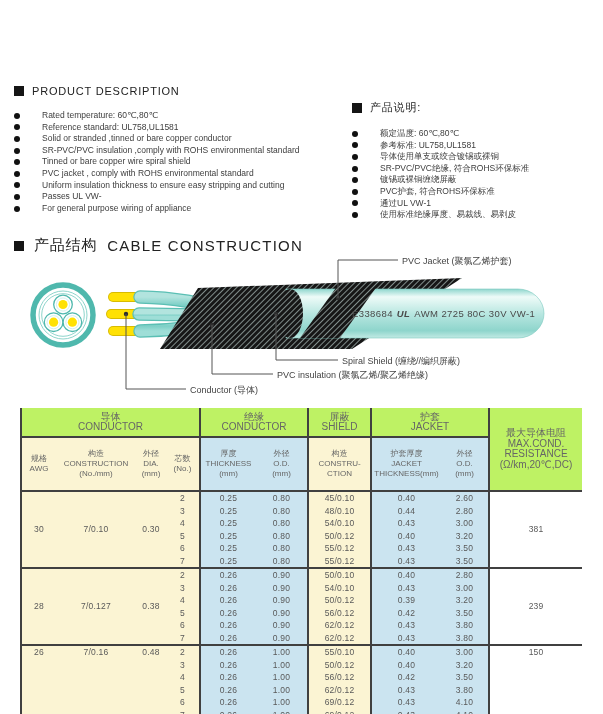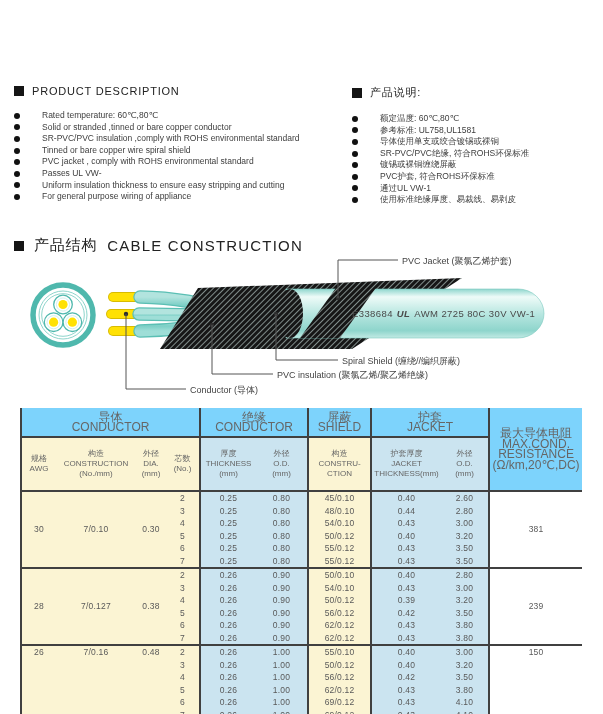--- a/index.html
+++ b/index.html
@@ -5,21 +5,21 @@
   html,body{margin:0;padding:0;}
   body{
     width:603px;height:714px;overflow:hidden;background:#ffffff;position:relative;
     font-family:"Liberation Sans","DejaVu Sans",sans-serif;
     -webkit-font-smoothing:antialiased;
   }
   .sheet{position:absolute;inset:0;padding-left:26px;}
 
   
   .desc-en{position:absolute;left:14px;top:85px;width:336px;}
-  .desc-cn{position:absolute;left:352px;top:85px;width:248px;}
+  .desc-cn{position:absolute;left:352px;top:100px;width:248px;}
   .sec-title{display:flex;align-items:center;gap:8px;font-size:11px;color:#222;letter-spacing:0.8px;white-space:nowrap;}
   .sq{width:10px;height:10px;background:#151515;flex:0 0 10px;}
   ul.bullets{list-style:none;margin:13px 0 0 0;padding:0;}
   ul.bullets li{display:flex;align-items:center;gap:22px;font-size:8.5px;color:#3d3d3d;line-height:11.6px;white-space:nowrap;}
   ul.bullets .dot{width:6px;height:6px;border-radius:50%;background:#111;flex:0 0 6px;}
 
   
   .cons-title{position:absolute;left:14px;top:236px;display:flex;align-items:center;gap:10px;font-size:15px;color:#222;letter-spacing:0.8px;}
   .cons-title .en{letter-spacing:1.2px;}
   .diagram{position:absolute;left:0;top:252px;width:603px;height:158px;}
@@ -28,21 +28,21 @@
   .lead-dot{fill:#2e2e2e;}
   .lbl{font-size:9px;fill:#444;}
 
   
   table.spec{
     position:absolute;left:20px;top:408px;width:561px;
     border-collapse:collapse;table-layout:fixed;
     font-size:8.5px;color:var(--text_gray,#595959);
   }
   table.spec th,table.spec td{padding:0;margin:0;font-weight:normal;text-align:center;}
-  tr.gh th{height:28px;vertical-align:middle;font-size:12px;line-height:10.5px;color:#666;background:#7dd3fc;}
+  tr.gh th{height:28px;vertical-align:middle;font-size:10px;line-height:10.5px;color:#666;background:#bef264;}
   tr.sh th{height:52px;vertical-align:middle;font-size:8px;line-height:10px;color:#666;}
   tr.gh th.hb{border-bottom:2px solid var(--border_dark,#404040);}
   tr.sh th{border-bottom:2px solid var(--border_dark,#404040);}
   th.resh{background:#fff;vertical-align:middle;font-size:8px;line-height:10px;color:#666;border-bottom:2px solid var(--border_dark,#404040);}
   .bl{border-left:2px solid var(--border_dark,#404040);}
   .cream{background:var(--cream,#FBF4D3);}
   .blue{background:var(--blue,#CBE4F0);}
   tbody td{height:12.5px;line-height:12.5px;letter-spacing:0.2px;vertical-align:middle;}
   tbody tr.gstart td{border-top:2px solid var(--border_dark,#404040);}
   td.vtop{vertical-align:top;padding-top:10px;}
@@ -57,41 +57,45 @@
       <span class="sq"></span>
       <span>PRODUCT DESCRIPTION</span>
     </div>
     <ul class="bullets">
         <li>
           <span class="dot"></span>
           <span>Rated temperature: 60℃,80℃</span>
         </li>
         <li>
           <span class="dot"></span>
+          <span>Reference standard: UL758,UL1581</span>
+        </li>
+        <li>
+          <span class="dot"></span>
           <span>Solid or stranded ,tinned or bare copper conductor</span>
         </li>
         <li>
           <span class="dot"></span>
           <span>SR-PVC/PVC insulation ,comply with ROHS environmental standard</span>
         </li>
         <li>
           <span class="dot"></span>
           <span>Tinned or bare copper wire spiral shield</span>
         </li>
         <li>
           <span class="dot"></span>
           <span>PVC jacket , comply with ROHS environmental standard</span>
         </li>
         <li>
           <span class="dot"></span>
+          <span>Uniform insulation thickness to ensure easy stripping and cutting</span>
+        </li>
+        <li>
+          <span class="dot"></span>
           <span>Passes UL VW-</span>
-        </li>
-        <li>
-          <span class="dot"></span>
-          <span>Uniform insulation thickness to ensure easy stripping and cutting</span>
         </li>
         <li>
           <span class="dot"></span>
           <span>For general purpose wiring of appliance</span>
         </li>
       </ul>
   </div>
 
   <div class="desc-cn">
     <div class="sec-title">

